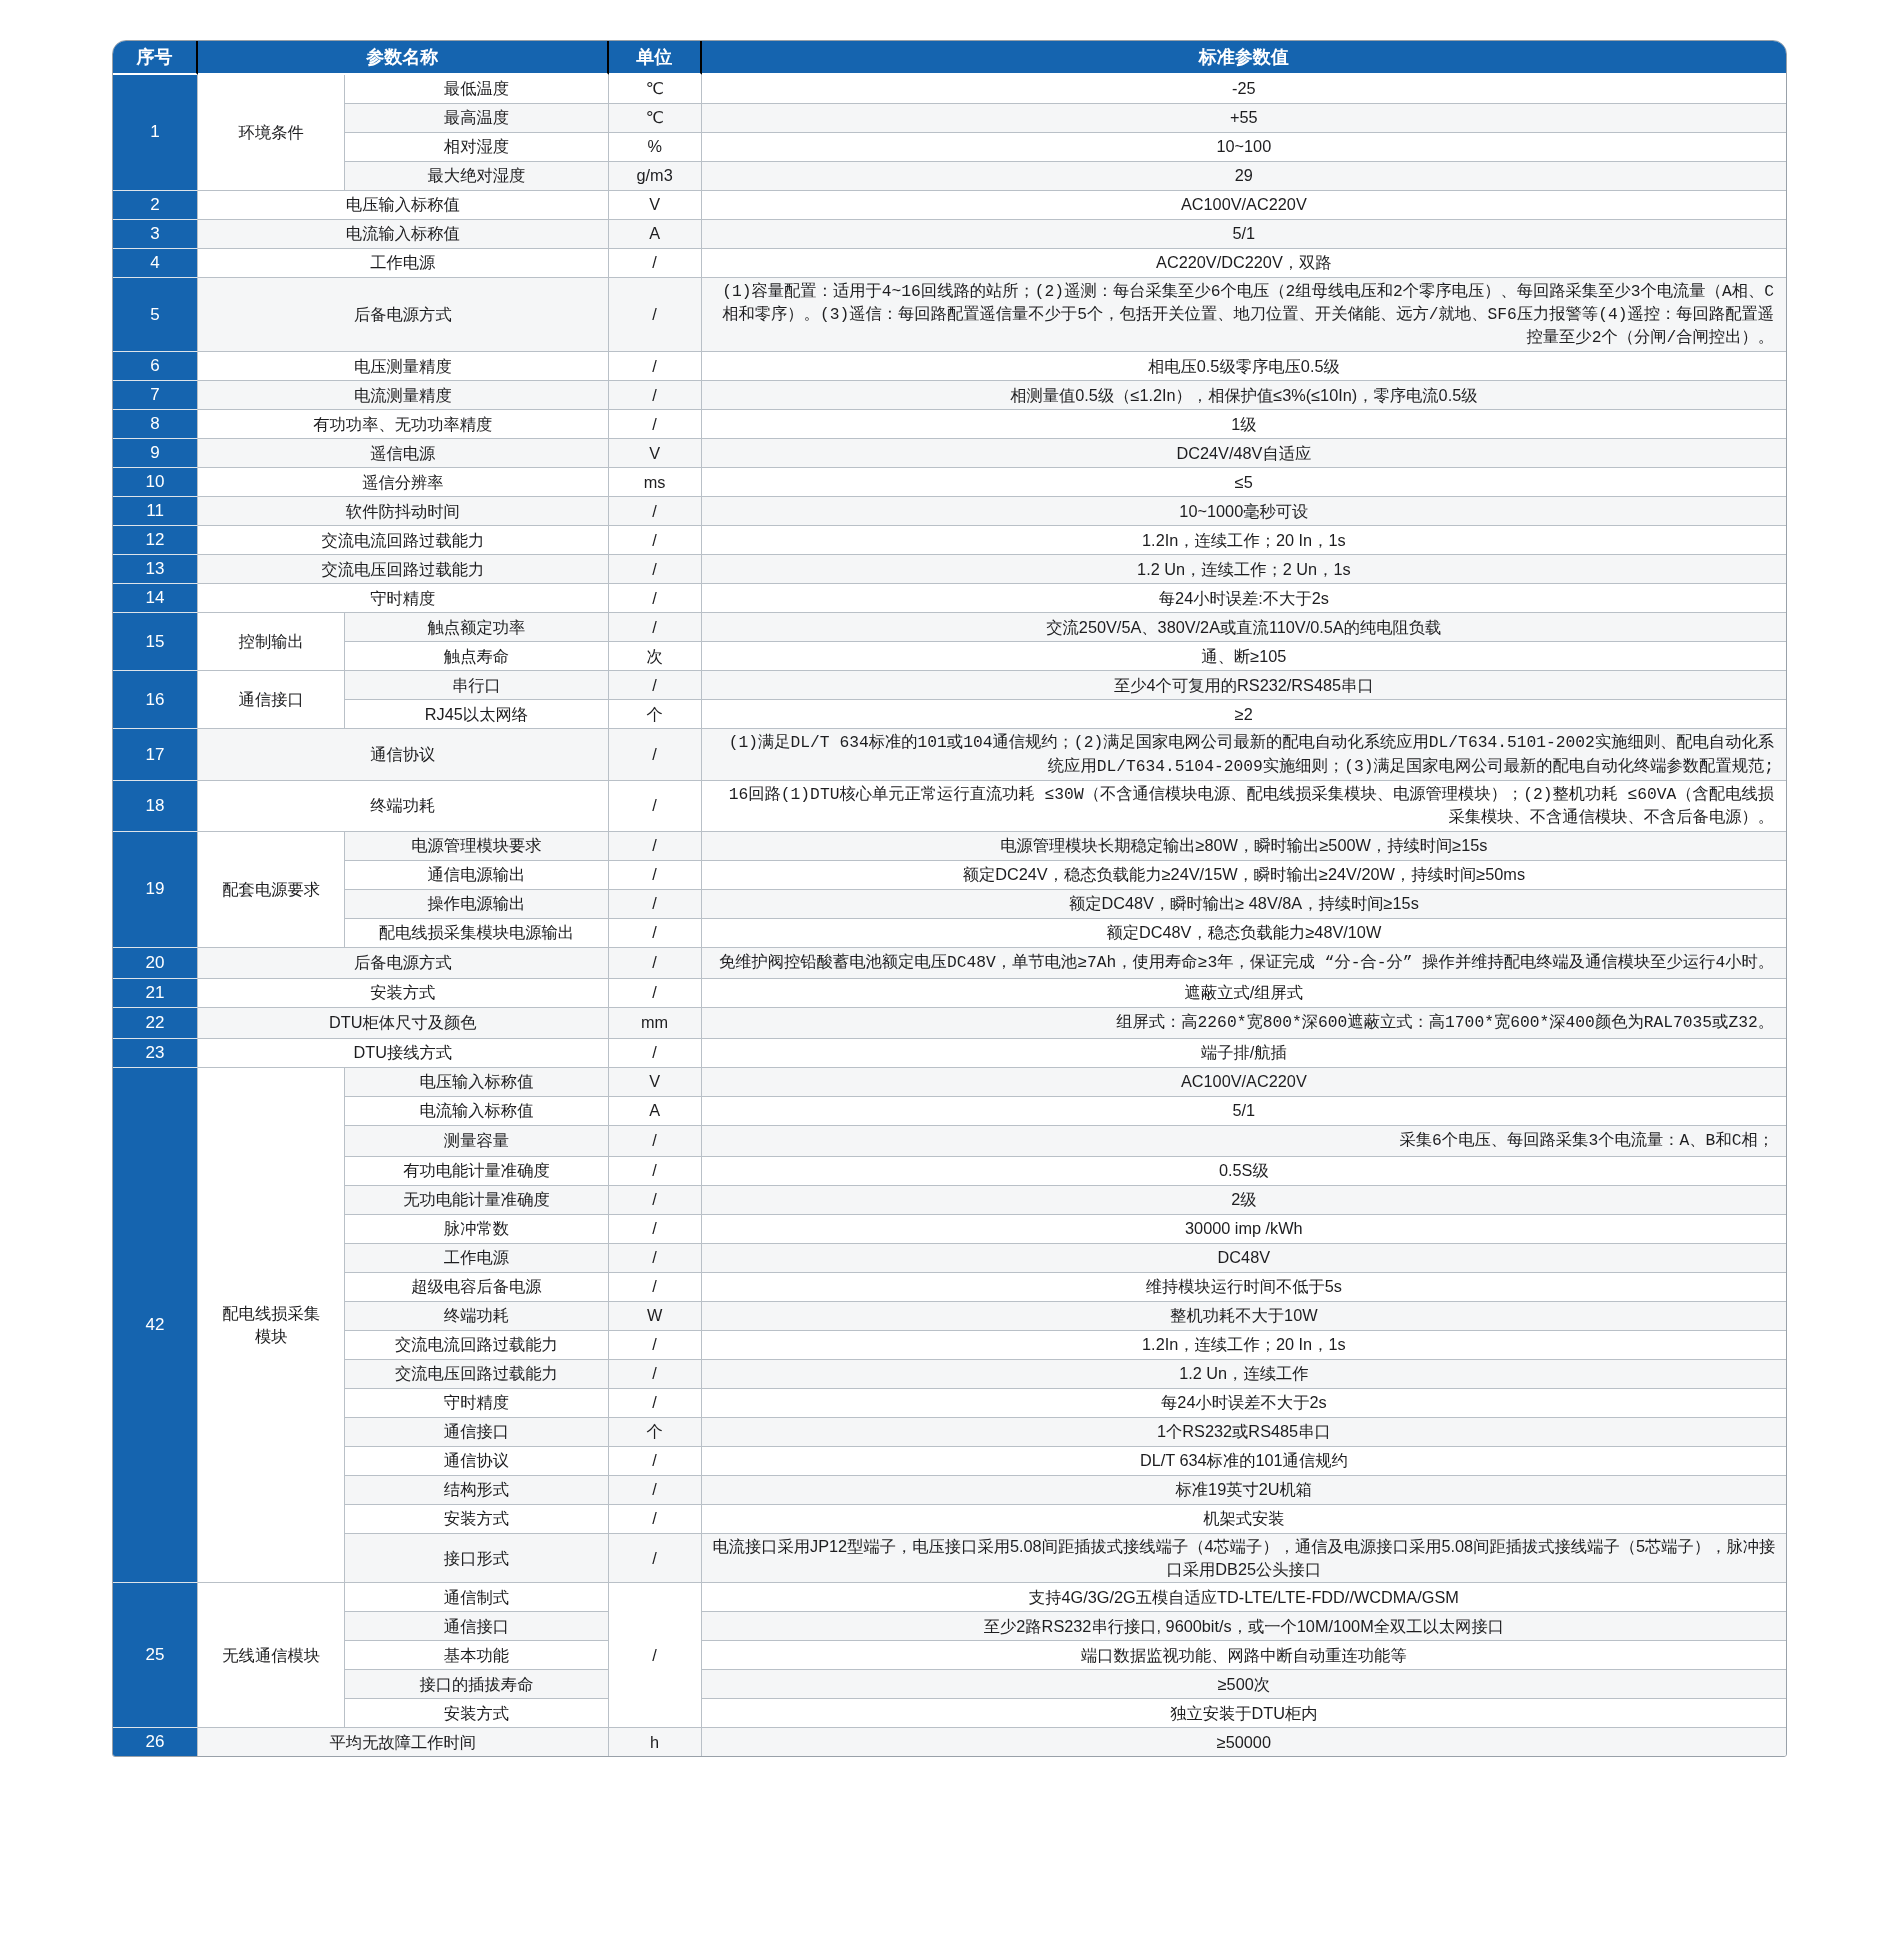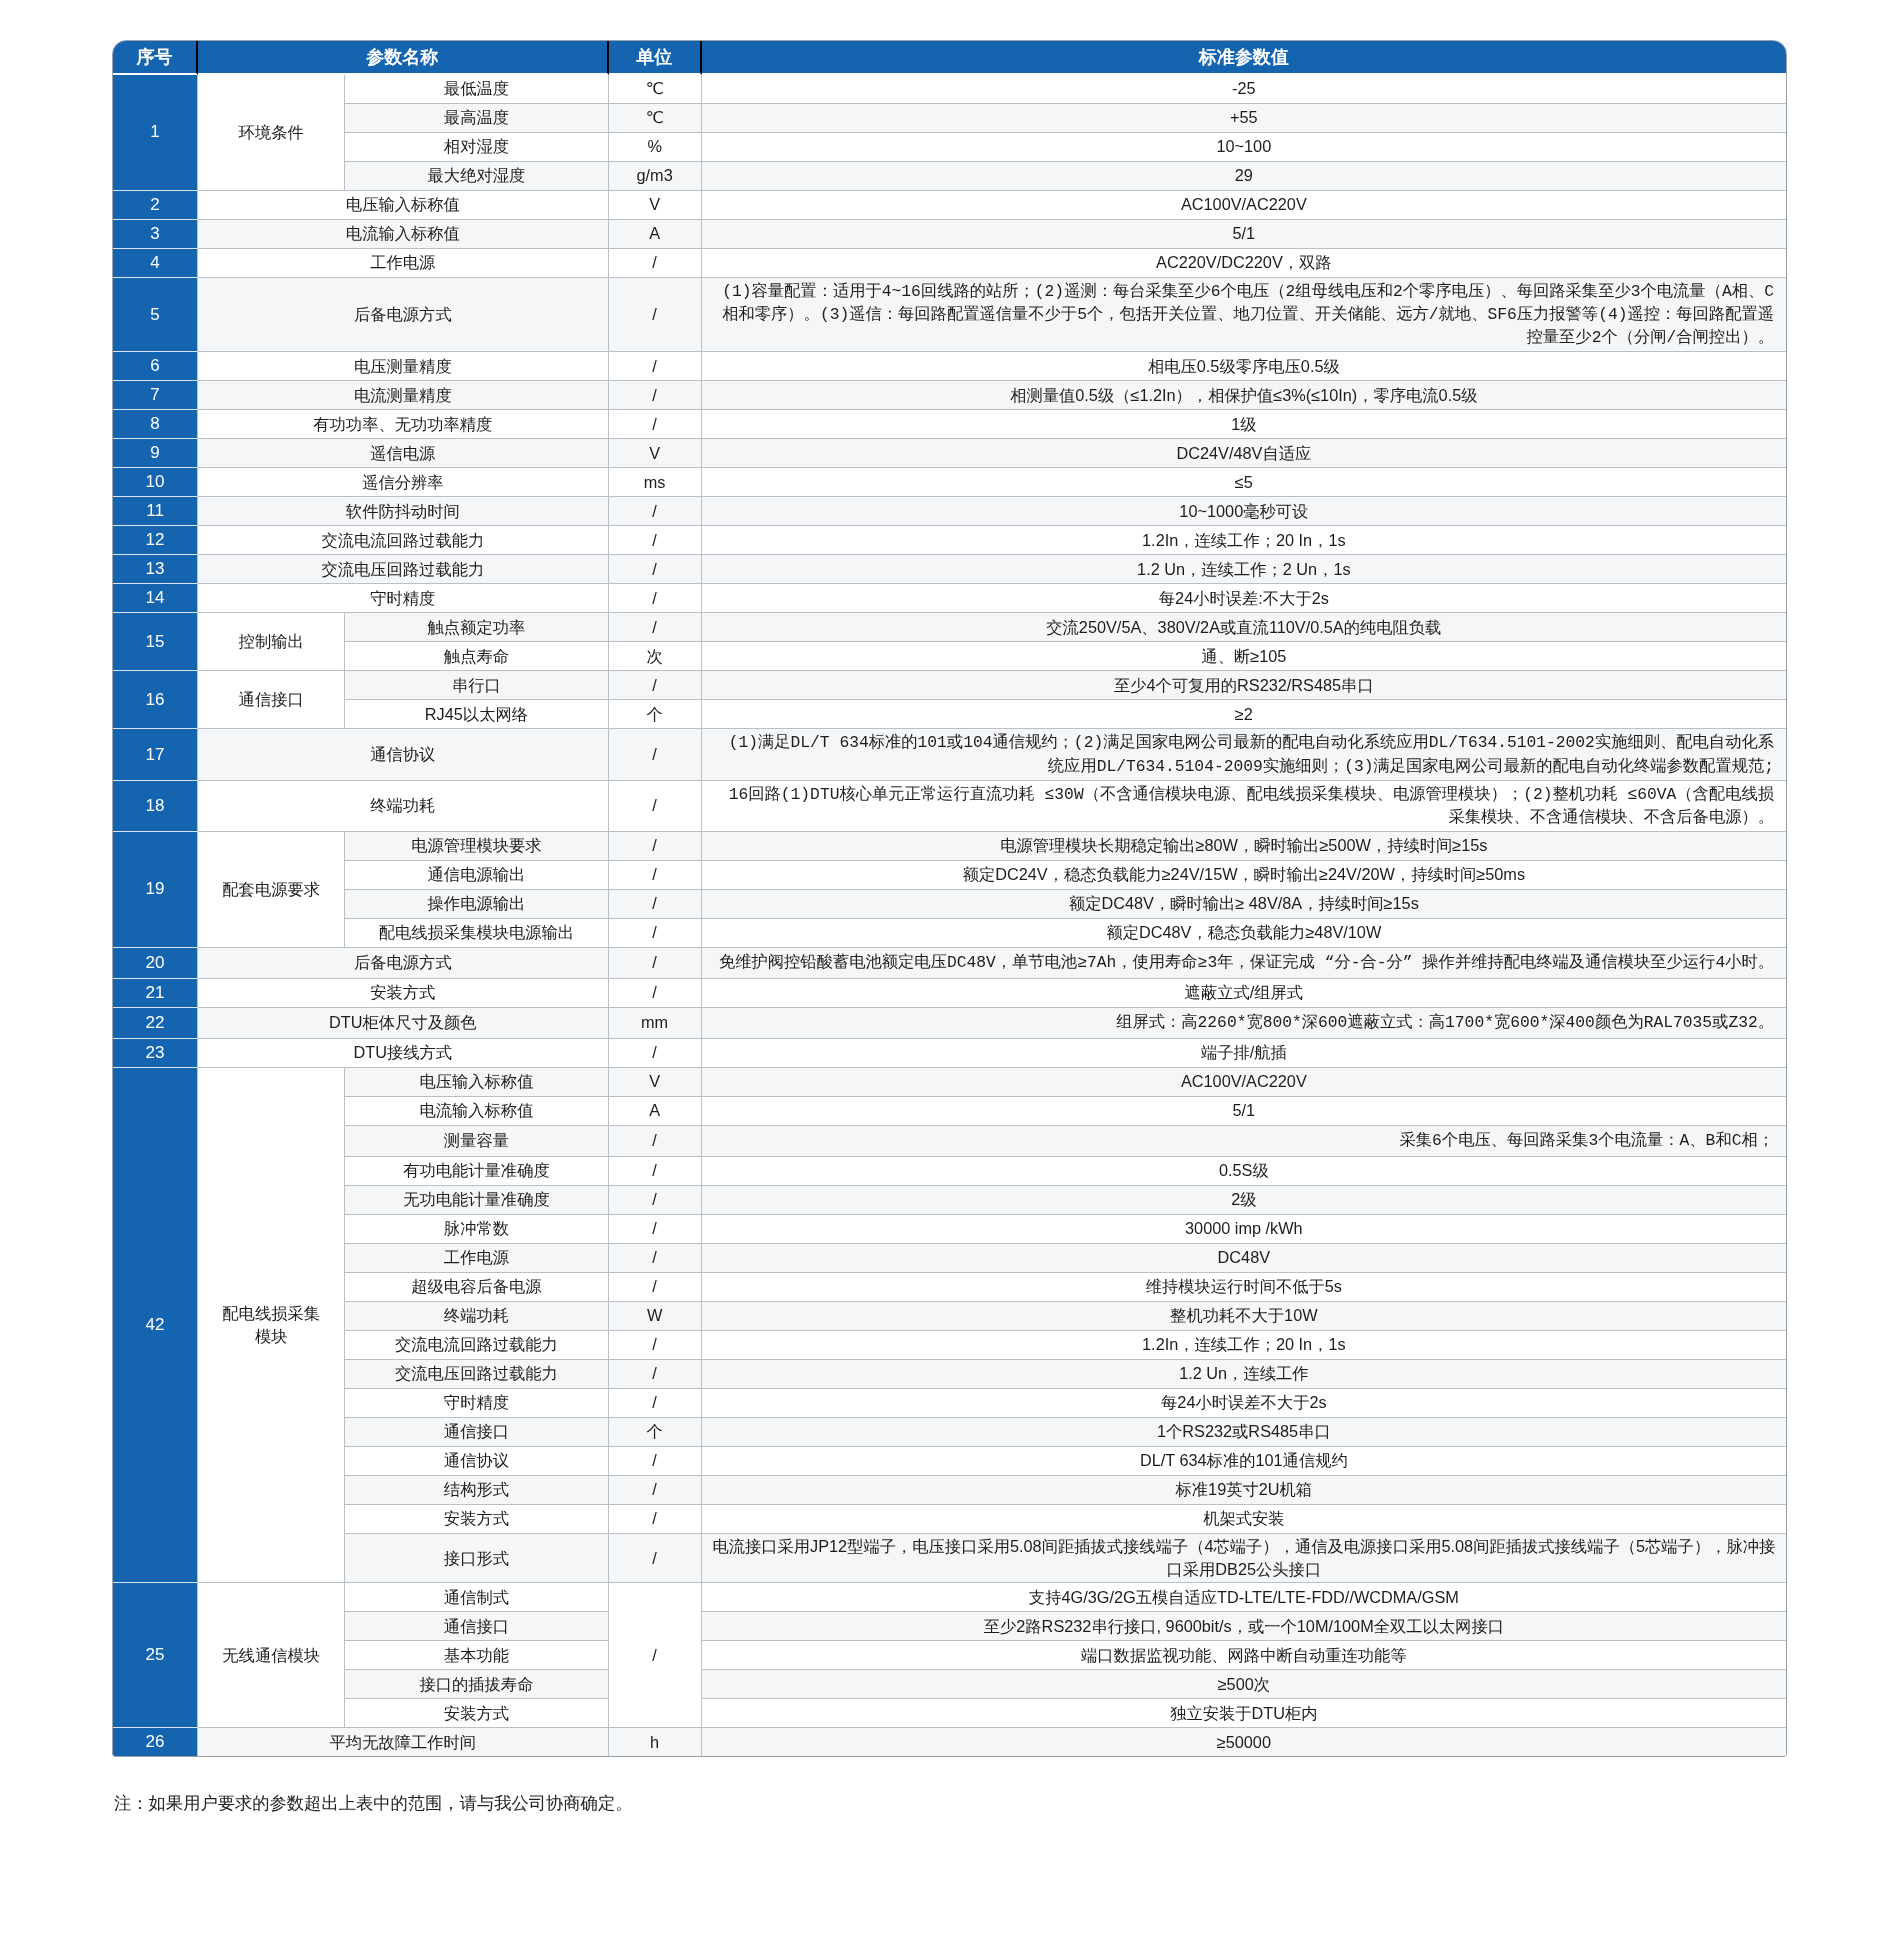--- a/index.html
+++ b/index.html
@@ -385,15 +385,14 @@
           </tr>
           <tr class="odd">
             <td class="no-cell">26</td>
             <td class="name-cell" colspan="2">平均无故障工作时间</td>
             <td class="unit-cell">h</td>
             <td class="value-cell">≥50000</td>
           </tr>
         </tbody>
     </table>
   </div>
-  <div class="note">注：如果用户要求的参数超出上表中的范围，请与我公司协商确定。</div>
 </div>
 
 
 </body></html>

